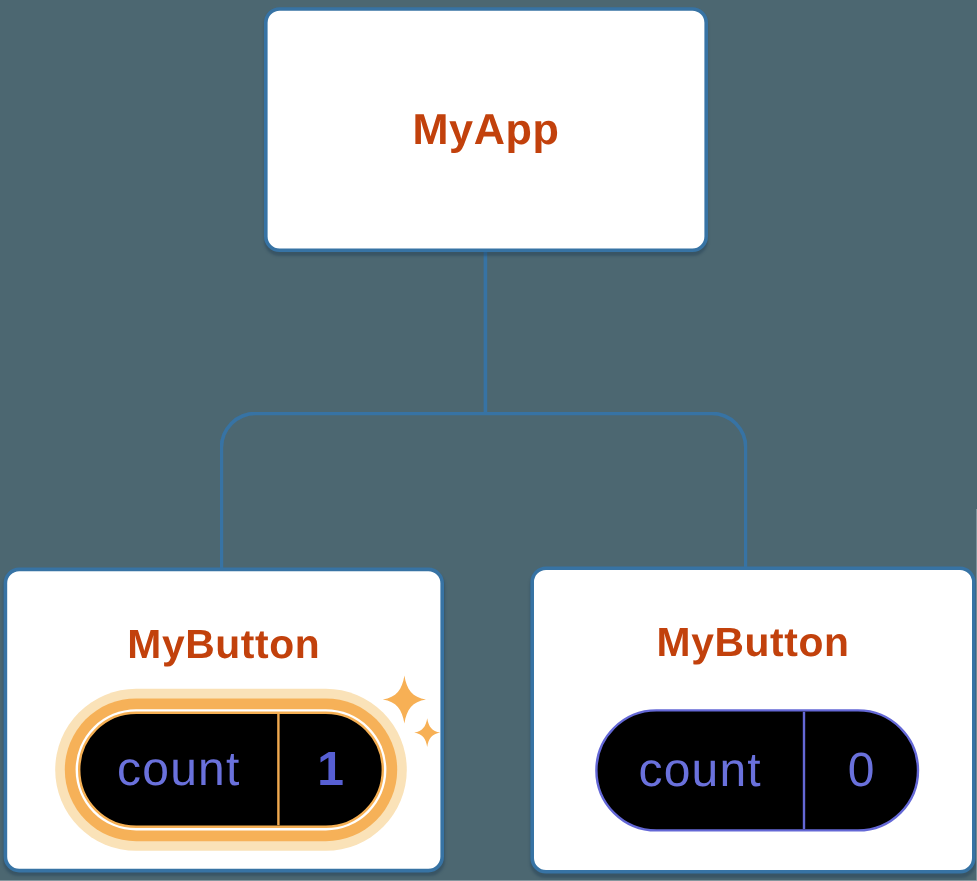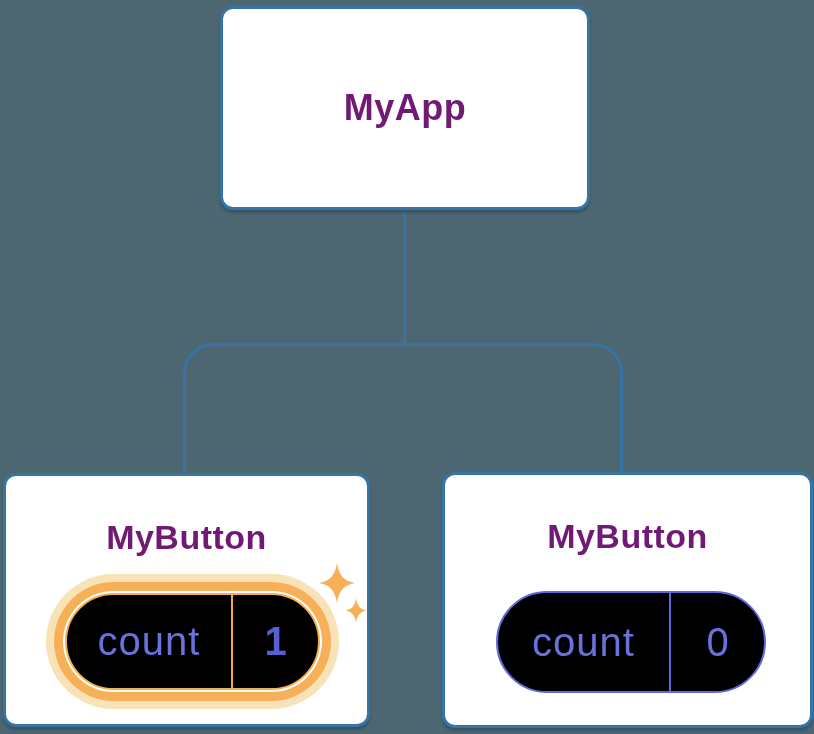--- a/index.html
+++ b/index.html
@@ -24,21 +24,21 @@
   }
   .card-root {
     left: 220px; top: 6px;
     width: 370px; height: 204px;
     display: flex; align-items: center; justify-content: center;
   }
   .card-child-left  { left: 3px;   top: 473px; width: 367px; height: 254px; }
   .card-child-right { left: 442px; top: 472px; width: 371px; height: 256px; }
 
   .card-title {
-    color: #701a75;
+    color: #c2410c;
     font-size: 34px;
     font-weight: 700;
     letter-spacing: 0.5px;
     white-space: nowrap;
   }
   .card-root .card-title { font-size: 36px; }
   .child-title {
     position: absolute;
     left: 0; right: 0; top: 42px;
     text-align: center;

